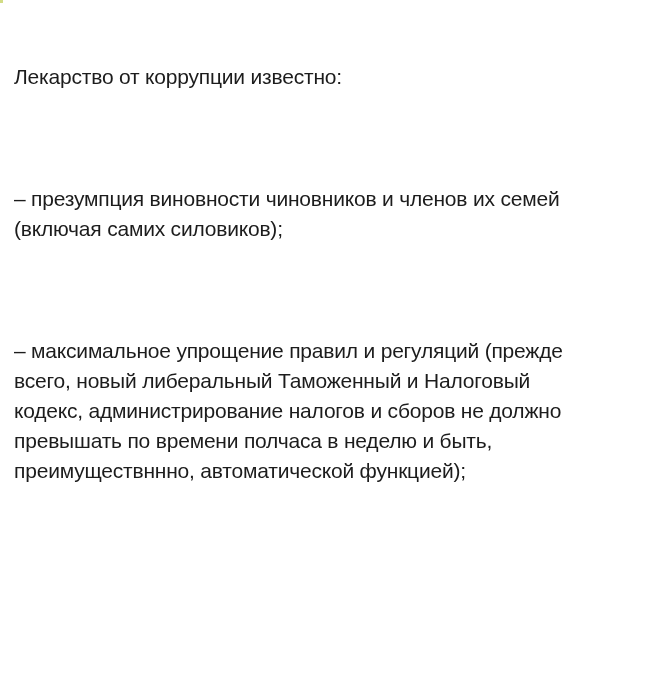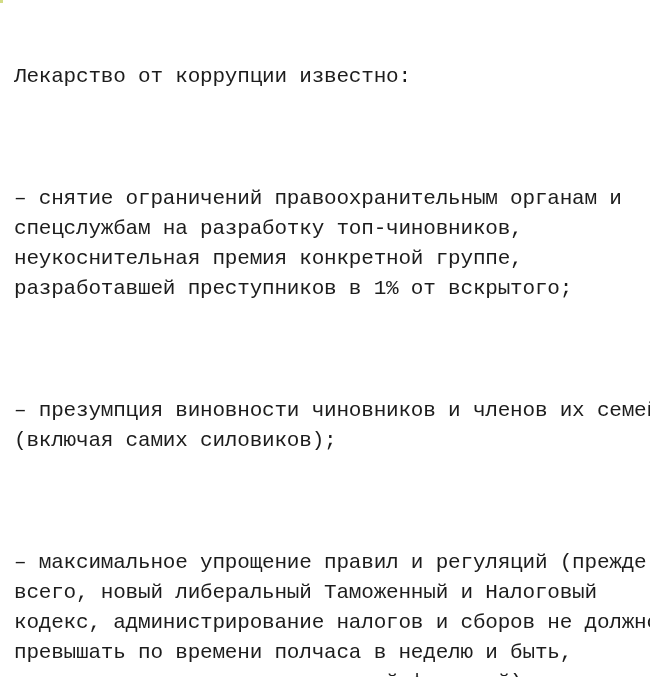--- a/index.html
+++ b/index.html
@@ -19,45 +19,40 @@
     padding: 2px 14px 0 14px;
     font-family: "Liberation Sans", "DejaVu Sans", sans-serif;
     font-size: 21px;
     line-height: 30px;
     letter-spacing: -0.2px;
     color: #1c1c1c;
     white-space: pre; 
   }
   .para {
     margin: 0 0 32px 0;
-    font-family: Liberation Mono, monospace;
   }
   .para:last-child {
     margin-bottom: 0;
   }
   .corner-speck {
     position: absolute;
     top: 0;
     left: 0;
     width: 3px;
     height: 3px;
     background: #d2dc85;
   }
 </style>
 </head>
 <body style="background: rgb(255, 255, 255);">
 
 <div class="corner-speck" style="background: rgb(210, 220, 133);"></div>
 
 <div class="document" style="color: rgb(28, 28, 28);">
   <p class="para">Лекарство от коррупции известно:</p>
-  <p class="para">– снятие ограничений правоохранительным органам и
-спецслужбам на разработку топ-чиновников,
-неукоснительная премия конкретной группе,
-разработавшей преступников в 1% от вскрытого;</p>
   <p class="para">– презумпция виновности чиновников и членов их семей
 (включая самих силовиков);</p>
   <p class="para">– максимальное упрощение правил и регуляций (прежде
 всего, новый либеральный Таможенный и Налоговый
 кодекс, администрирование налогов и сборов не должно
 превышать по времени полчаса в неделю и быть,
 преимуществннно, автоматической функцией);</p>
   
   
 </div>

